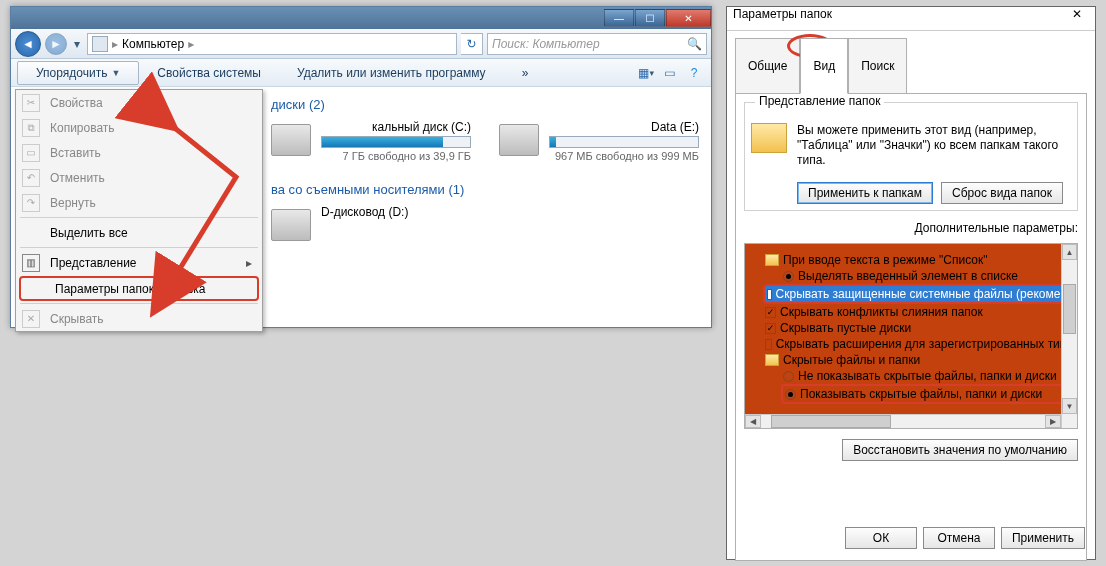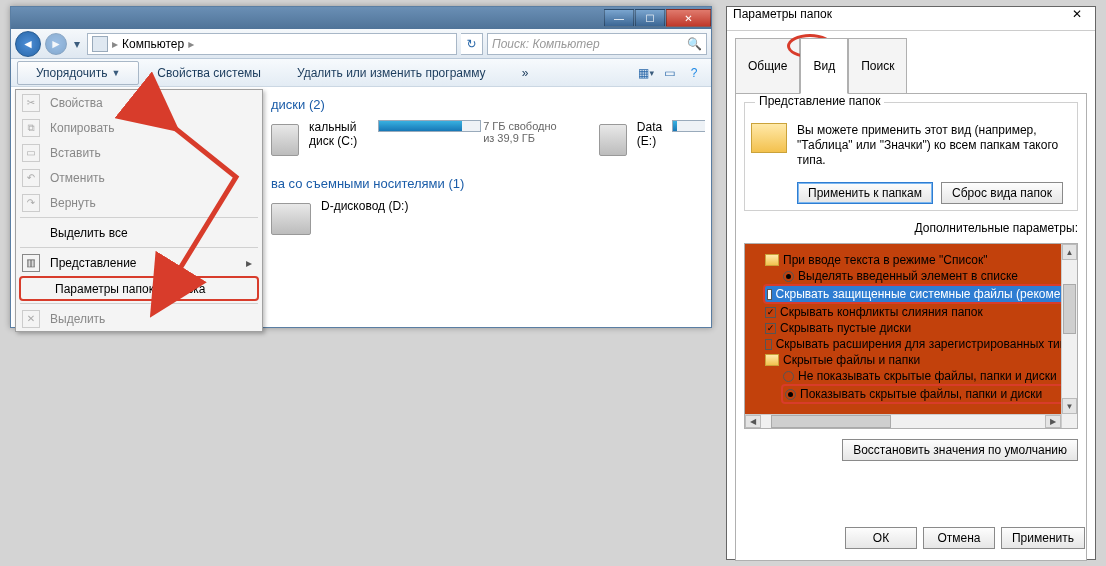--- a/index.html
+++ b/index.html
@@ -87,21 +87,21 @@
 
 
 .content {
   position: absolute; left: 256px; top: 82px; right: 6px; bottom: 6px;
   background: #fff; overflow: hidden;
 }
 .section-h { color: #1a5ca8; font-size: 13px; padding: 8px 4px 4px; }
 .drives { display: flex; gap: 28px; padding: 4px 4px 12px; }
 .drive { display: flex; gap: 10px; }
 .drive-icon { width: 40px; height: 32px; background: linear-gradient(#e8e8e8,#bcbcbc); border: 1px solid #999; border-radius: 2px; margin-top: 4px; }
-.drive-info { display: flex; flex-direction: row; gap: 2px; }
+.drive-info { display: flex; flex-direction: column; gap: 2px; text-align: right; }
 .drive-name { color: #000; }
 .drive-bar { width: 150px; height: 12px; border: 1px solid #9ab; background: #eef2f6; position: relative; }
 .drive-bar .fill { position: absolute; left: 0; top: 0; bottom: 0; background: linear-gradient(#38b0e0,#1777b6); }
 .drive-free { color: #666; font-size: 11px; }
 
 
 .dialog {
   position: absolute; left: 726px; top: 6px; width: 370px; height: 554px;
   background: #fff; border: 1px solid #666;
 }
@@ -280,21 +280,21 @@
         <span>Представление</span>
         <span class="arrow">▸</span>
       </div>
     <div class="mi enabled highlight">
         <span style="width:18px"></span>
         <span>Параметры папок и поиска</span>
       </div>
     <hr>
     <div class="mi">
         <span class="mi-icon">✕</span>
-        <span>Выделить</span>
+        <span>Скрывать</span>
       </div>
   </div>
 
   <svg class="red-arrows">
     <defs>
         <marker id="ah" markerWidth="12" markerHeight="12" refX="2" refY="6" orient="auto">
       <path d="M0,0 L12,6 L0,12 Z" fill="#d83c2b"></path>
         </marker>
       </defs>
     <path d="M 130 94 L 225 170 L 165 268" stroke="#d83c2b" stroke-width="5" fill="none" marker-start="url(#ah)" marker-end="url(#ah)"></path>

